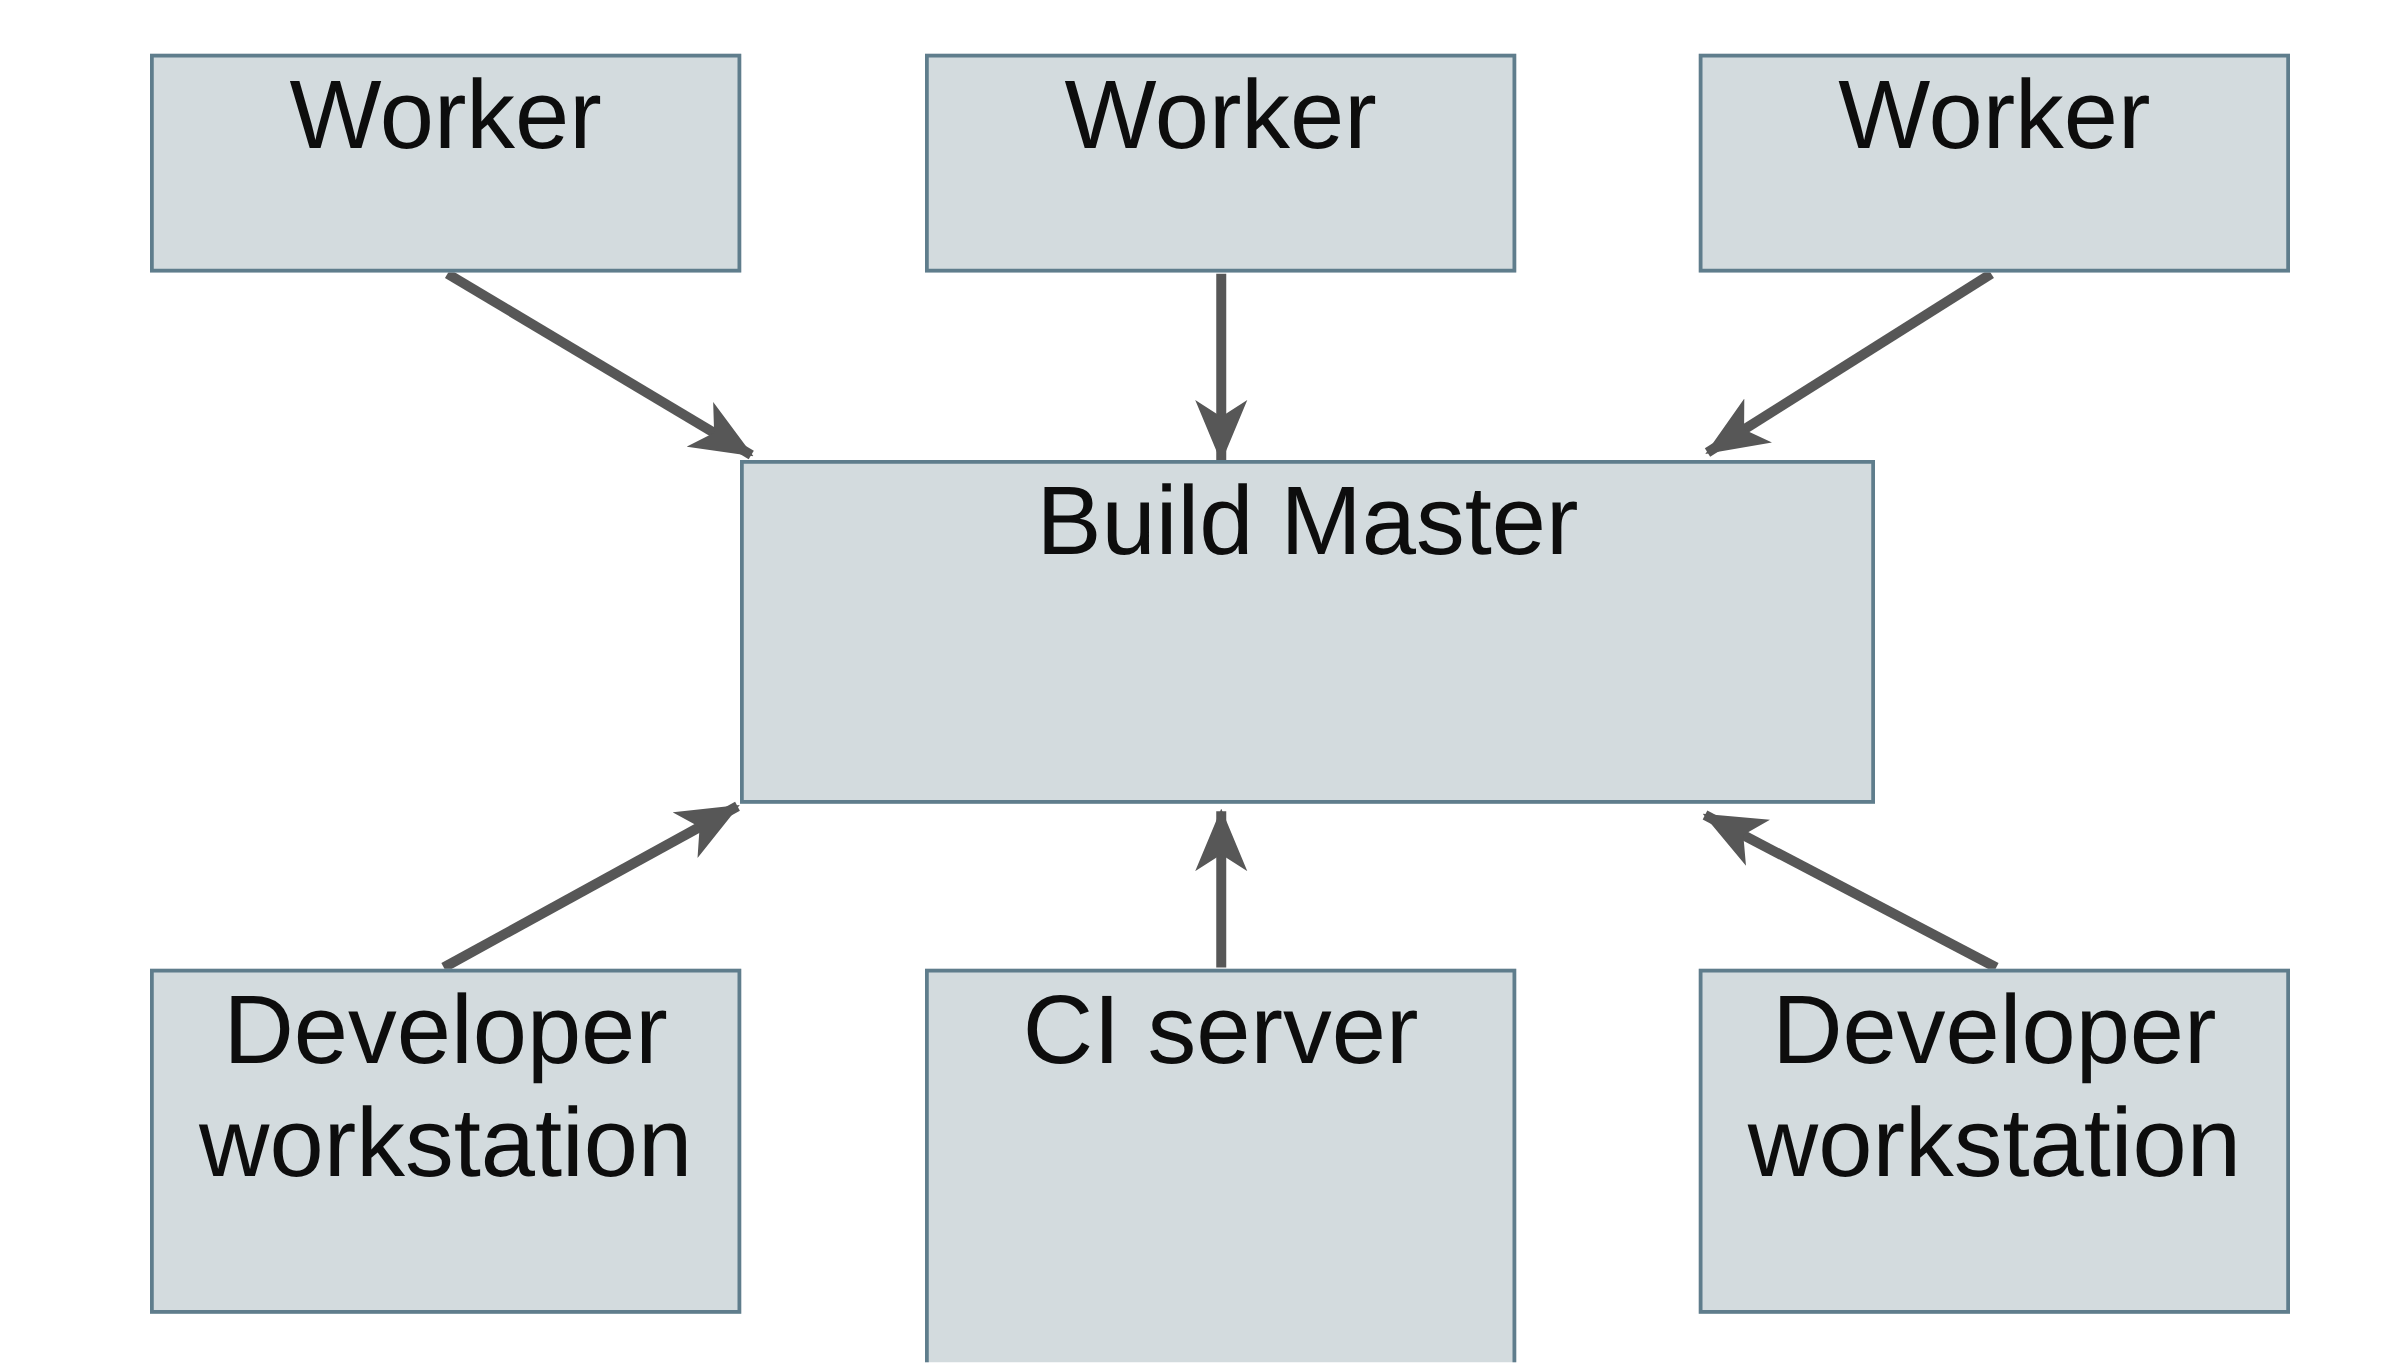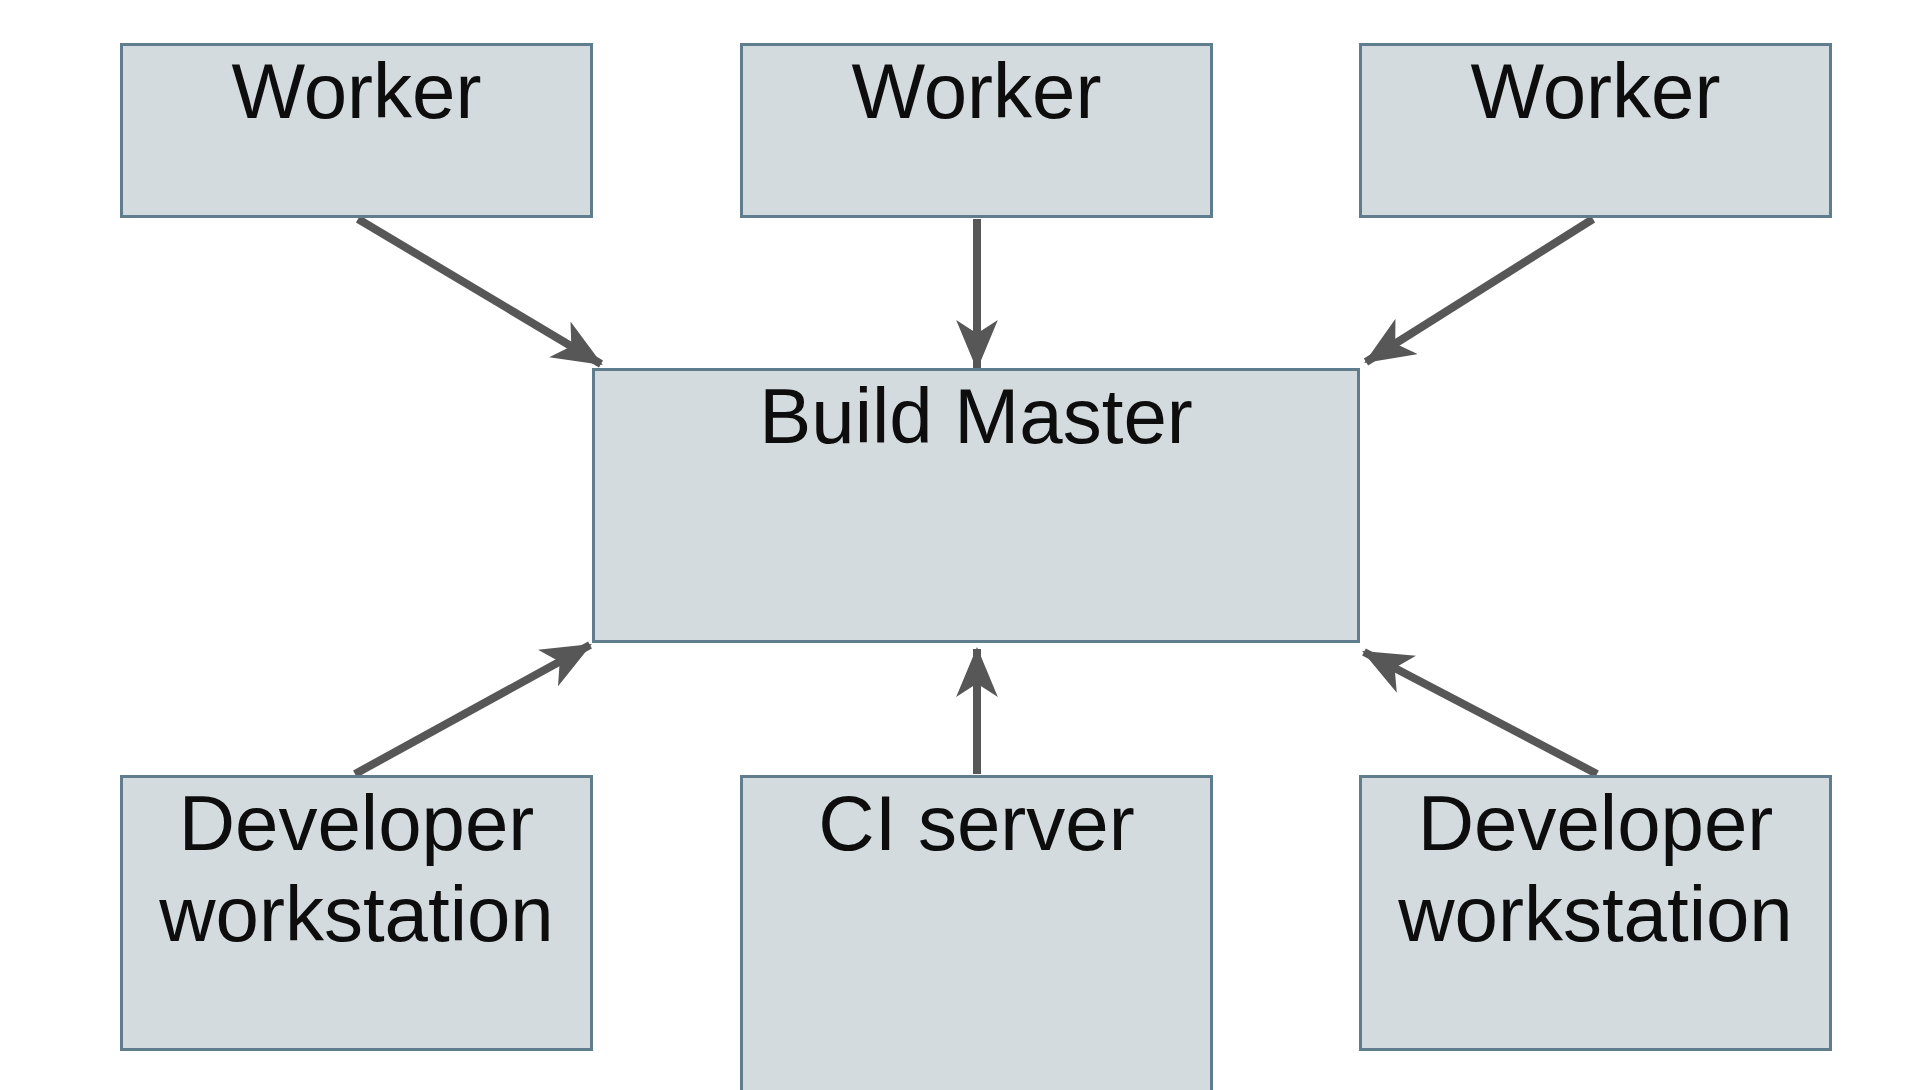--- a/index.html
+++ b/index.html
@@ -55,21 +55,21 @@
   <div class="node" style="left:120px;top:43px;width:473px;height:175px;">
     <span class="label">Worker</span>
   </div>
   <div class="node" style="left:740px;top:43px;width:473px;height:175px;">
     <span class="label">Worker</span>
   </div>
   <div class="node" style="left:1359px;top:43px;width:473px;height:175px;">
     <span class="label">Worker</span>
   </div>
 
-  <div class="node" style="left:592px;top:368px;width:768px;height:275px;">
+  <div class="node" style="left:592px;top:368px;width:908px;height:275px;">
     <span class="label">Build Master</span>
   </div>
 
   <div class="node" style="left:120px;top:775px;width:473px;height:276px;">
     <span class="label">Developer workstation</span>
   </div>
   <div class="node" style="left:740px;top:775px;width:473px;height:348px;">
     <span class="label">CI server</span>
   </div>
   <div class="node" style="left:1359px;top:775px;width:473px;height:276px;">

